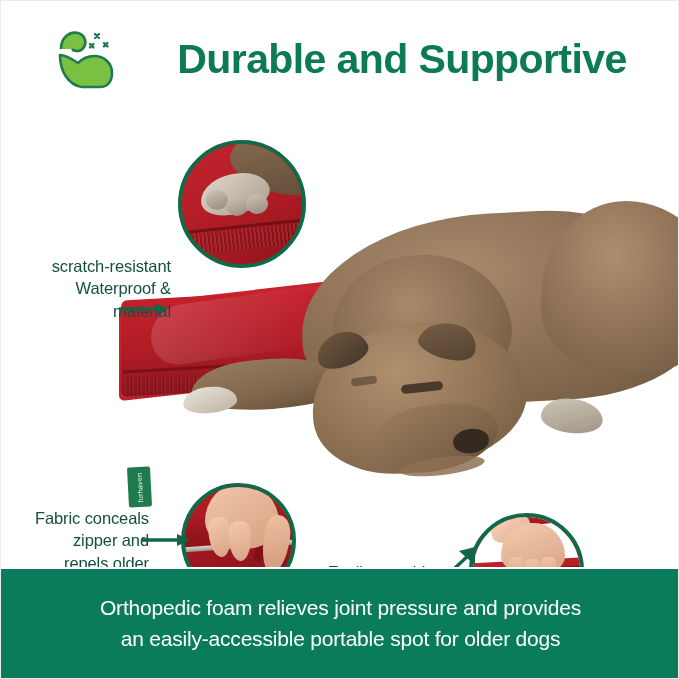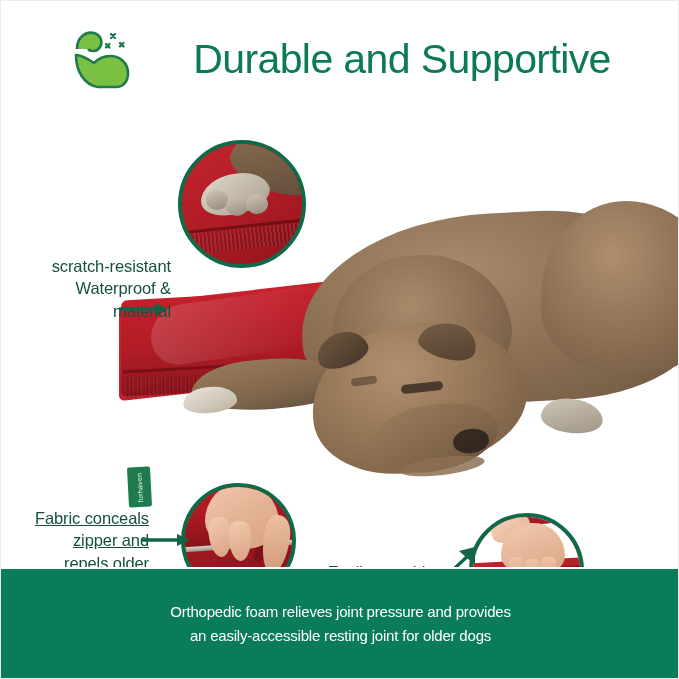--- a/index.html
+++ b/index.html
@@ -26,21 +26,21 @@
     left: 0; top: 14px;
     width: 679px; height: 88px;
     display: flex;
     align-items: center;
     justify-content: center;
     gap: 14px;
   }
   .muscle-icon { width: 66px; height: 68px; flex: none; }
   .header-title {
     font-size: 41px;
-    font-weight: normal;
+    font-weight: bold;
     color: #0c7a54;
     letter-spacing: -0.6px;
     white-space: nowrap;
     margin-left: 43px;
   }
 
   
   .stage {
     position: absolute;
     left: 0; top: 104px;
@@ -360,21 +360,21 @@
 
   
   .callout {
     position: absolute;
     color: #14503c;
     font-size: 16.5px;
     line-height: 1.35;
     letter-spacing: -0.1px;
   }
   #callout-waterproof { left: 18px; top: 150px; width: 152px; text-align: right; }
-  #callout-zipper     { left: 8px;  top: 402px; width: 140px; text-align: right; text-decoration: underline; }
+  #callout-zipper     { left: 8px;  top: 402px; width: 140px; text-align: right; }
   #callout-handle     { left: 318px; top: 456px; width: 124px; text-align: center; }
 
   .callout .ln { display: block; white-space: nowrap; }
   #callout-handle .ln { white-space: nowrap; }
 
   .arrow-h {
     position: absolute;
     width: 50px; height: 14px;
   }
   #arrow-waterproof { left: 118px; top: 197px; }
@@ -389,21 +389,21 @@
     background: #0a7c5c;
     display: flex;
     flex-direction: column;
     align-items: center;
     justify-content: center;
     gap: 4px;
   }
   .banner .ln {
     display: block;
     color: #ffffff;
-    font-size: 15px;
+    font-size: 21px;
     line-height: 1.28;
     letter-spacing: -0.2px;
     white-space: nowrap;
   }
 </style>
 </head>
 <body>
 
 <div id="infographic">
 
@@ -512,16 +512,16 @@
     </div>
     <svg class="arrow-h" id="arrow-handle" viewBox="0 0 40 40">
       <path d="M2 36 L31 9" stroke="#14644a" stroke-width="3.4" fill="none"></path>
       <path d="M36 2 L36 20 L20 6 Z" fill="#14644a"></path>
     </svg>
 
   </div>
 
   <div class="banner">
     <span class="ln">Orthopedic foam relieves joint pressure and provides</span>
-    <span class="ln">an easily-accessible resting joint for older dogs</span>
+    <span class="ln">an easily-accessible portable spot for older dogs</span>
   </div>
 
 </div>
 
 </body></html>

